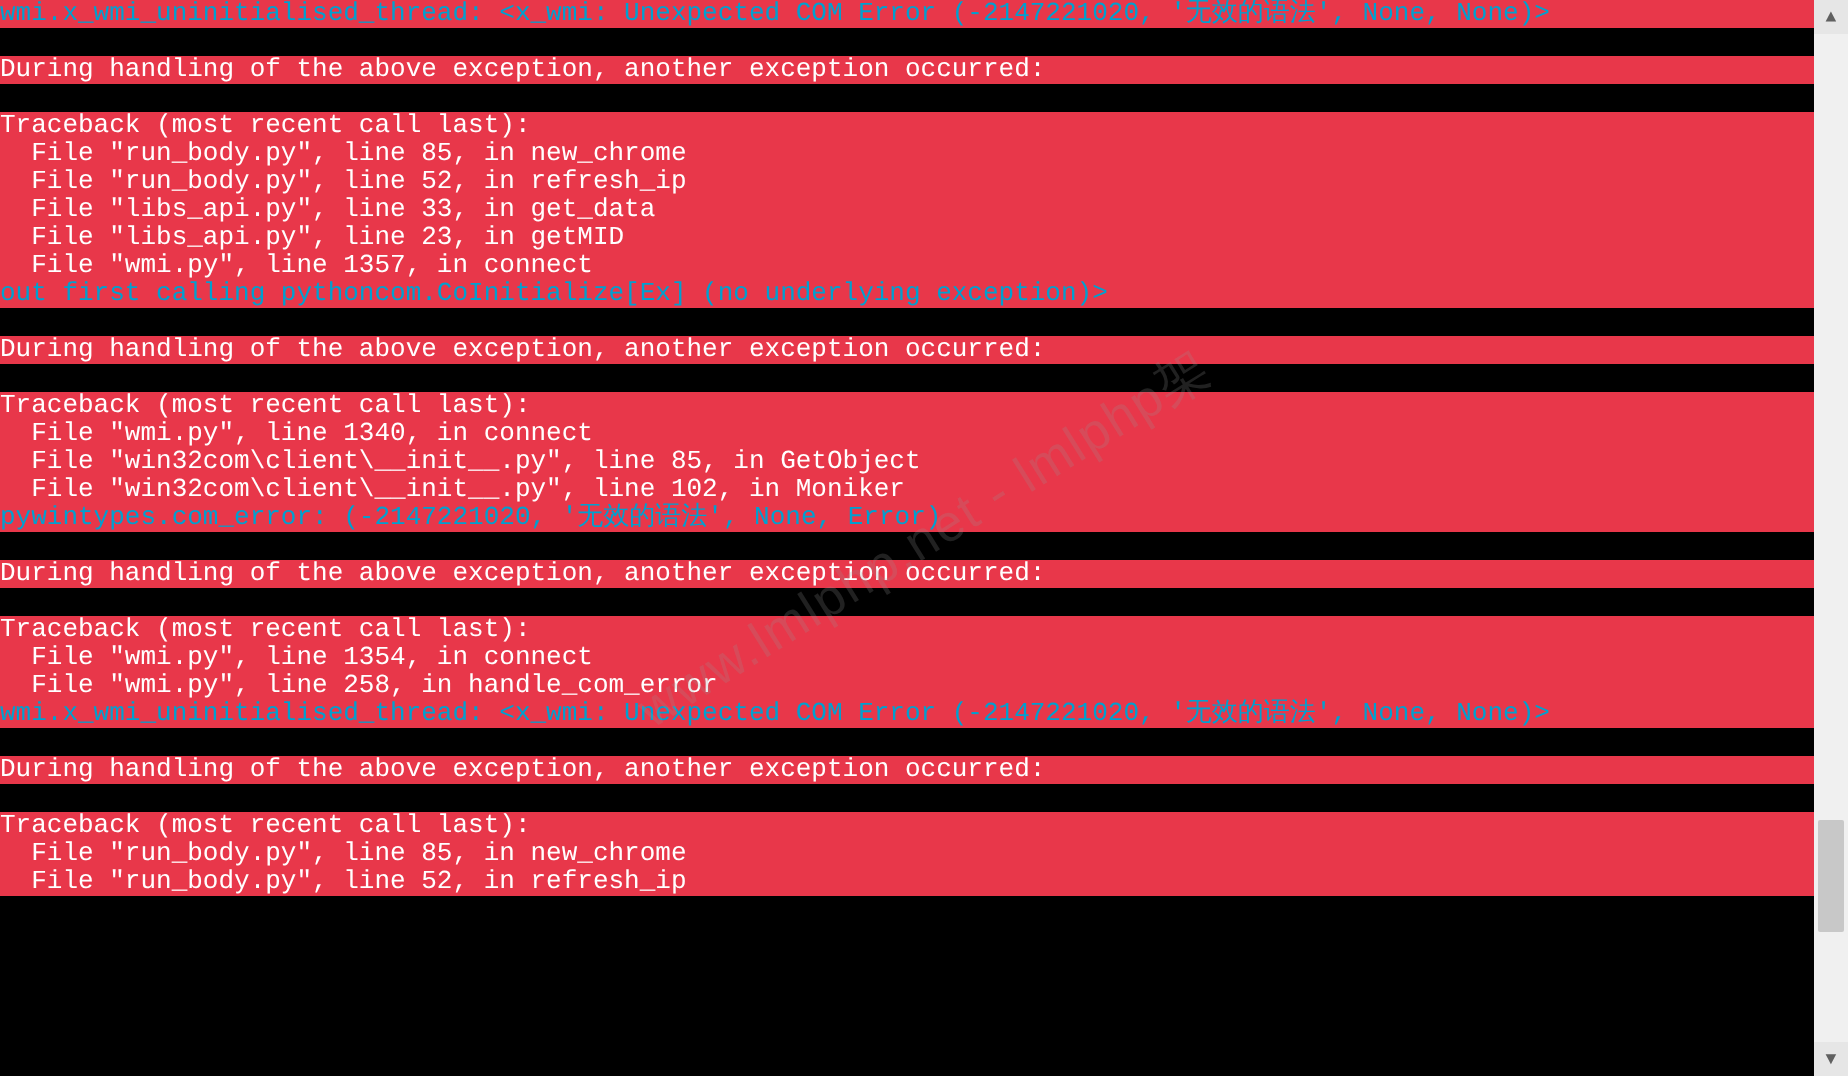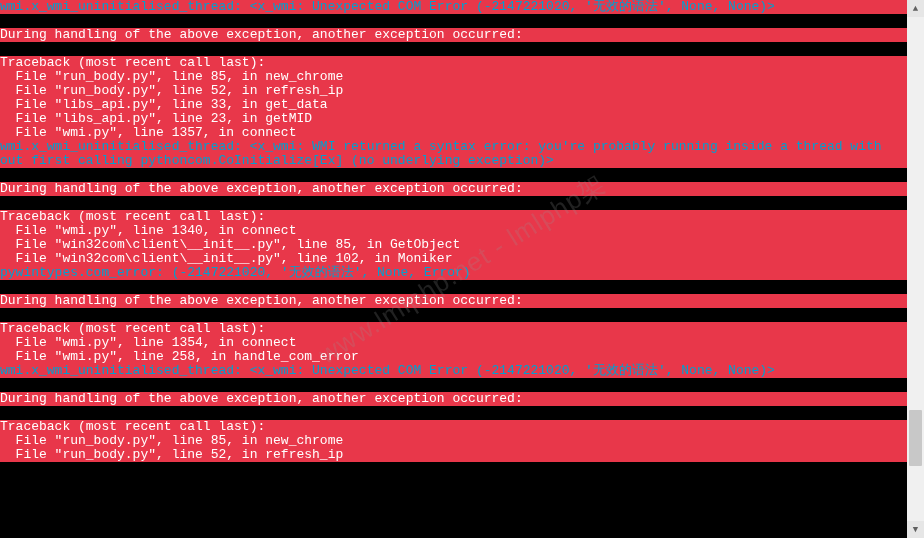--- a/index.html
+++ b/index.html
@@ -86,21 +86,20 @@
     <div class="line hl cyan">wmi.x_wmi_uninitialised_thread: &lt;x_wmi: Unexpected COM Error (-2147221020, '无效的语法', None, None)&gt;</div>
     <div class="line"></div>
     <div class="line hl">During handling of the above exception, another exception occurred:</div>
     <div class="line"></div>
     <div class="line hl">Traceback (most recent call last):</div>
     <div class="line hl">  File "run_body.py", line 85, in new_chrome</div>
     <div class="line hl">  File "run_body.py", line 52, in refresh_ip</div>
     <div class="line hl">  File "libs_api.py", line 33, in get_data</div>
     <div class="line hl">  File "libs_api.py", line 23, in getMID</div>
     <div class="line hl">  File "wmi.py", line 1357, in connect</div>
-    <div class="line hl cyan">wmi.x_wmi_uninitialised_thread: &lt;x_wmi: WMI returned a syntax error: you're probably running inside a thread with</div>
     <div class="line hl cyan">out first calling pythoncom.CoInitialize[Ex] (no underlying exception)&gt;</div>
     <div class="line"></div>
     <div class="line hl">During handling of the above exception, another exception occurred:</div>
     <div class="line"></div>
     <div class="line hl">Traceback (most recent call last):</div>
     <div class="line hl">  File "wmi.py", line 1340, in connect</div>
     <div class="line hl">  File "win32com\client\__init__.py", line 85, in GetObject</div>
     <div class="line hl">  File "win32com\client\__init__.py", line 102, in Moniker</div>
     <div class="line hl cyan">pywintypes.com_error: (-2147221020, '无效的语法', None, Error)</div>
     <div class="line"></div>

